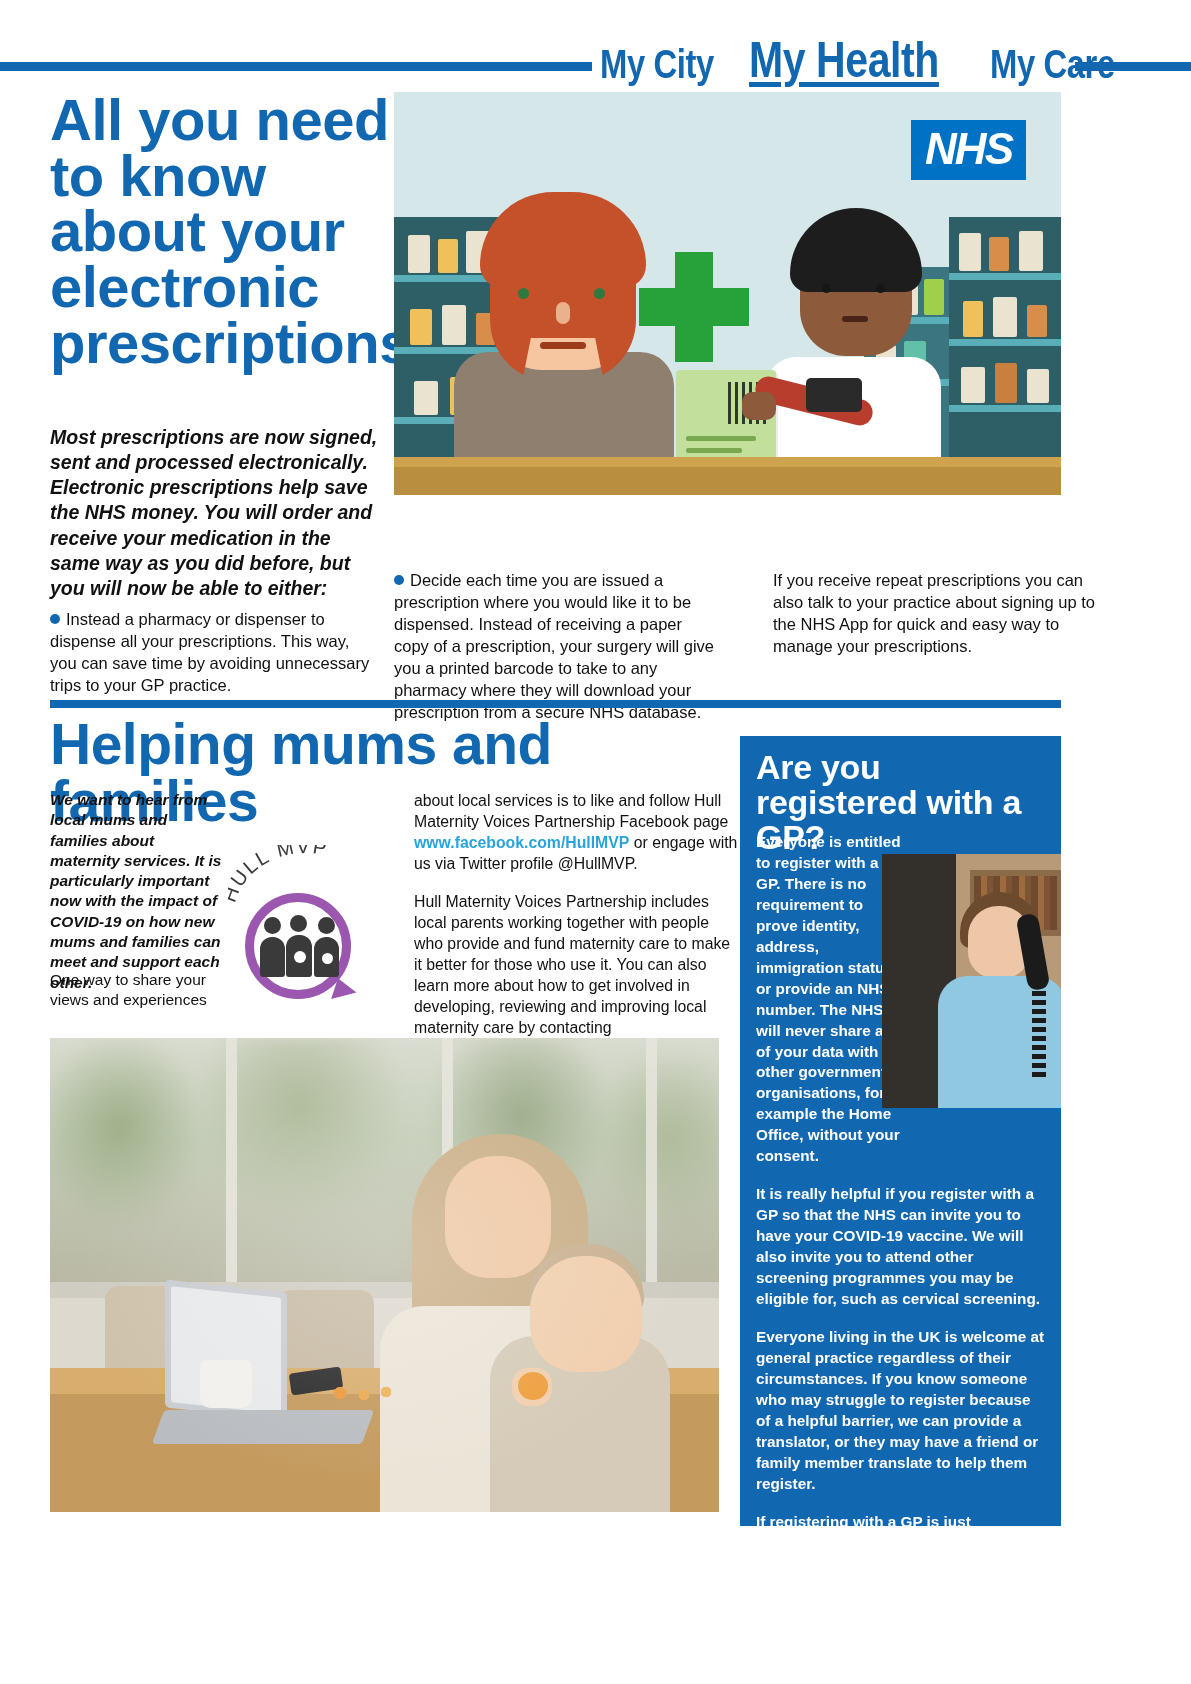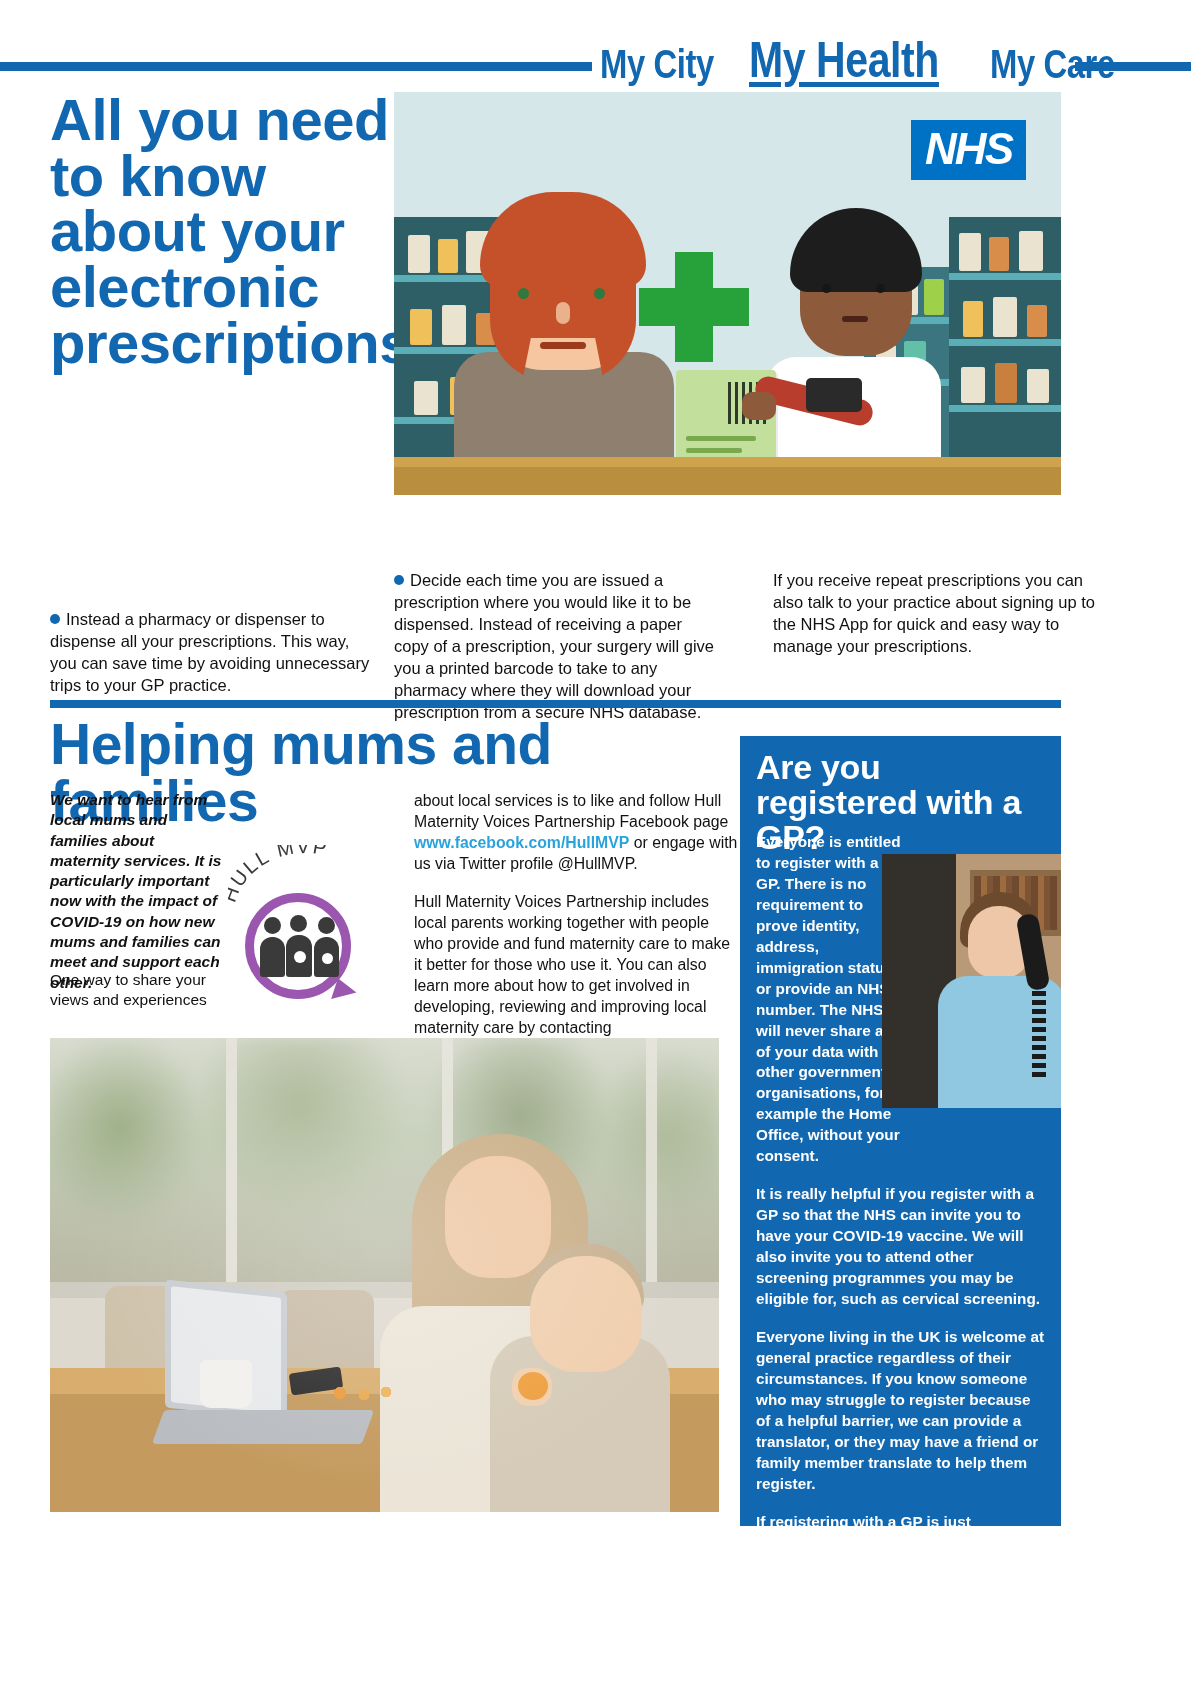--- a/index.html
+++ b/index.html
@@ -200,20 +200,21 @@
     <div class="mast-rule-right"></div>
     <div class="mast-words">
       <span class="mw small">My City</span>
       <span class="mw big">My Health</span>
       <span class="mw small">My Care</span>
     </div>
   </div>
 
   <div class="headline1">All you need to know about your electronic prescriptions</div>
 
+  <div class="intro1">Most prescriptions are now signed, sent and processed electronically. Electronic prescriptions help save the NHS money. You will order and receive your medication in the same way as you did before, but you will now be able to either:</div>
 
   <div class="illus">
     <div class="ill-wall"></div>
 
     <div class="shelfunit shelf-l">
       <div class="shelfbar" style="left:0;top:58px;width:165px;"></div>
       <div class="shelfbar" style="left:0;top:130px;width:165px;"></div>
       <div class="shelfbar" style="left:0;top:200px;width:165px;"></div>
       <div class="bottle" style="left:14px;top:18px;width:22px;height:38px;background:#e9e3cf;"></div>
       <div class="bottle" style="left:44px;top:22px;width:20px;height:34px;background:#f0c05a;"></div>

